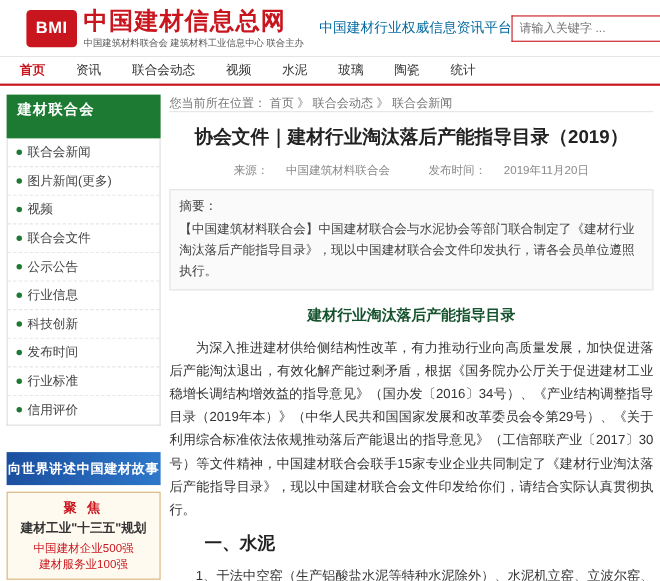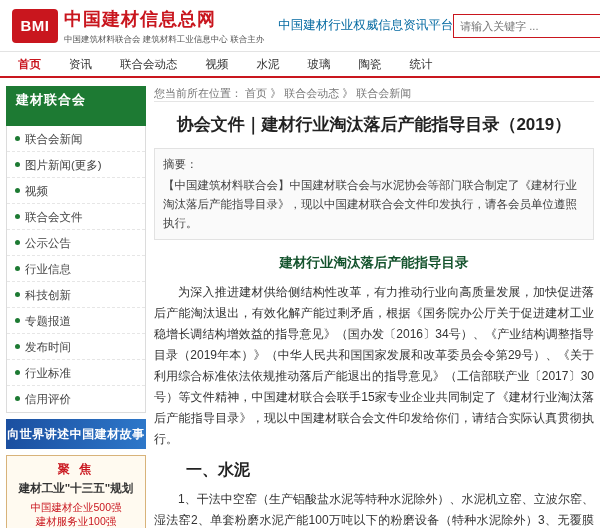--- a/index.html
+++ b/index.html
@@ -11,37 +11,37 @@
     color:#333;
     background:#fff;
     overflow:hidden;
   }
   
   .header {
     height:52px;
     background:#fff;
     display:flex;
     align-items:center;
-    padding:0 12px;
+    padding:0 24px;
     border-bottom:1px solid #e3e3e3;
   }
   .logo-badge {
     width:46px; height:34px;
     background:#c9161e;
     border-radius:4px;
     color:#fff;
     display:flex; align-items:center; justify-content:center;
     font-weight:bold; font-size:15px;
     letter-spacing:0.5px;
     flex:none;
     margin-right:6px;
   }
   .logo-text { flex:none; }
   .logo-title {
-    font-size:18px; font-weight:bold;
+    font-size:22px; font-weight:bold;
     color:#c9161e;
     line-height:24px;
     letter-spacing:1px;
   }
   .logo-sub {
     font-size:8.5px; color:#555; line-height:12px; margin-top:2px;
   }
   .slogan {
     color:#0369a1;
     font-size:12.5px;
@@ -117,21 +117,21 @@
   .side-item:last-child { border-bottom:none; }
   .side-item .bullet {
     position:absolute;
     left:8px; top:10px;
     width:5px; height:5px;
     border-radius:50%;
     background:#1d7a33;
   }
   
   .banner-blue {
-    margin-top:6px;
+    margin-top:24px;
     height:30px;
     background:linear-gradient(90deg,#1b4fa0,#2d77c9);
     color:#fff;
     font-size:12px;
     font-weight:bold;
     display:flex; align-items:center; justify-content:center;
     letter-spacing:0.5px;
     cursor:pointer;
     text-align:right;
   }
@@ -259,24 +259,20 @@
       <div class="side-item">
         <span class="bullet"></span>
         <span>行业信息</span>
       </div>
       <div class="side-item">
         <span class="bullet"></span>
         <span>科技创新</span>
       </div>
       <div class="side-item">
         <span class="bullet"></span>
-        <span>专题报道</span>
-      </div>
-      <div class="side-item">
-        <span class="bullet"></span>
         <span>发布时间</span>
       </div>
       <div class="side-item">
         <span class="bullet"></span>
         <span>行业标准</span>
       </div>
       <div class="side-item">
         <span class="bullet"></span>
         <span>信用评价</span>
       </div>
@@ -298,20 +294,24 @@
       <span>您当前所在位置：</span>
       <a>首页</a>
       <span>》</span>
       <a>联合会动态</a>
       <span>》</span>
       <a>联合会新闻</a>
     </div>
 
     <div class="art-title">协会文件｜建材行业淘汰落后产能指导目录（2019）</div>
 
+    <div class="art-meta">
+      <span><span>来源：</span><span>中国建筑材料联合会</span></span>
+      <span><span>发布时间：</span><span>2019年11月20日</span></span>
+    </div>
 
     <div class="abstract">
       <span class="ab-label">摘要：</span>
       <span>【中国建筑材料联合会】中国建材联合会与水泥协会等部门联合制定了《建材行业淘汰落后产能指导目录》，现以中国建材联合会文件印发执行，请各会员单位遵照执行。</span>
     </div>
 
     <div class="sub-title">建材行业淘汰落后产能指导目录</div>
 
     <div class="para">为深入推进建材供给侧结构性改革，有力推动行业向高质量发展，加快促进落后产能淘汰退出，有效化解产能过剩矛盾，根据《国务院办公厅关于促进建材工业稳增长调结构增效益的指导意见》（国办发〔2016〕34号）、《产业结构调整指导目录（2019年本）》（中华人民共和国国家发展和改革委员会令第29号）、《关于利用综合标准依法依规推动落后产能退出的指导意见》（工信部联产业〔2017〕30号）等文件精神，中国建材联合会联手15家专业企业共同制定了《建材行业淘汰落后产能指导目录》，现以中国建材联合会文件印发给你们，请结合实际认真贯彻执行。</div>
 

